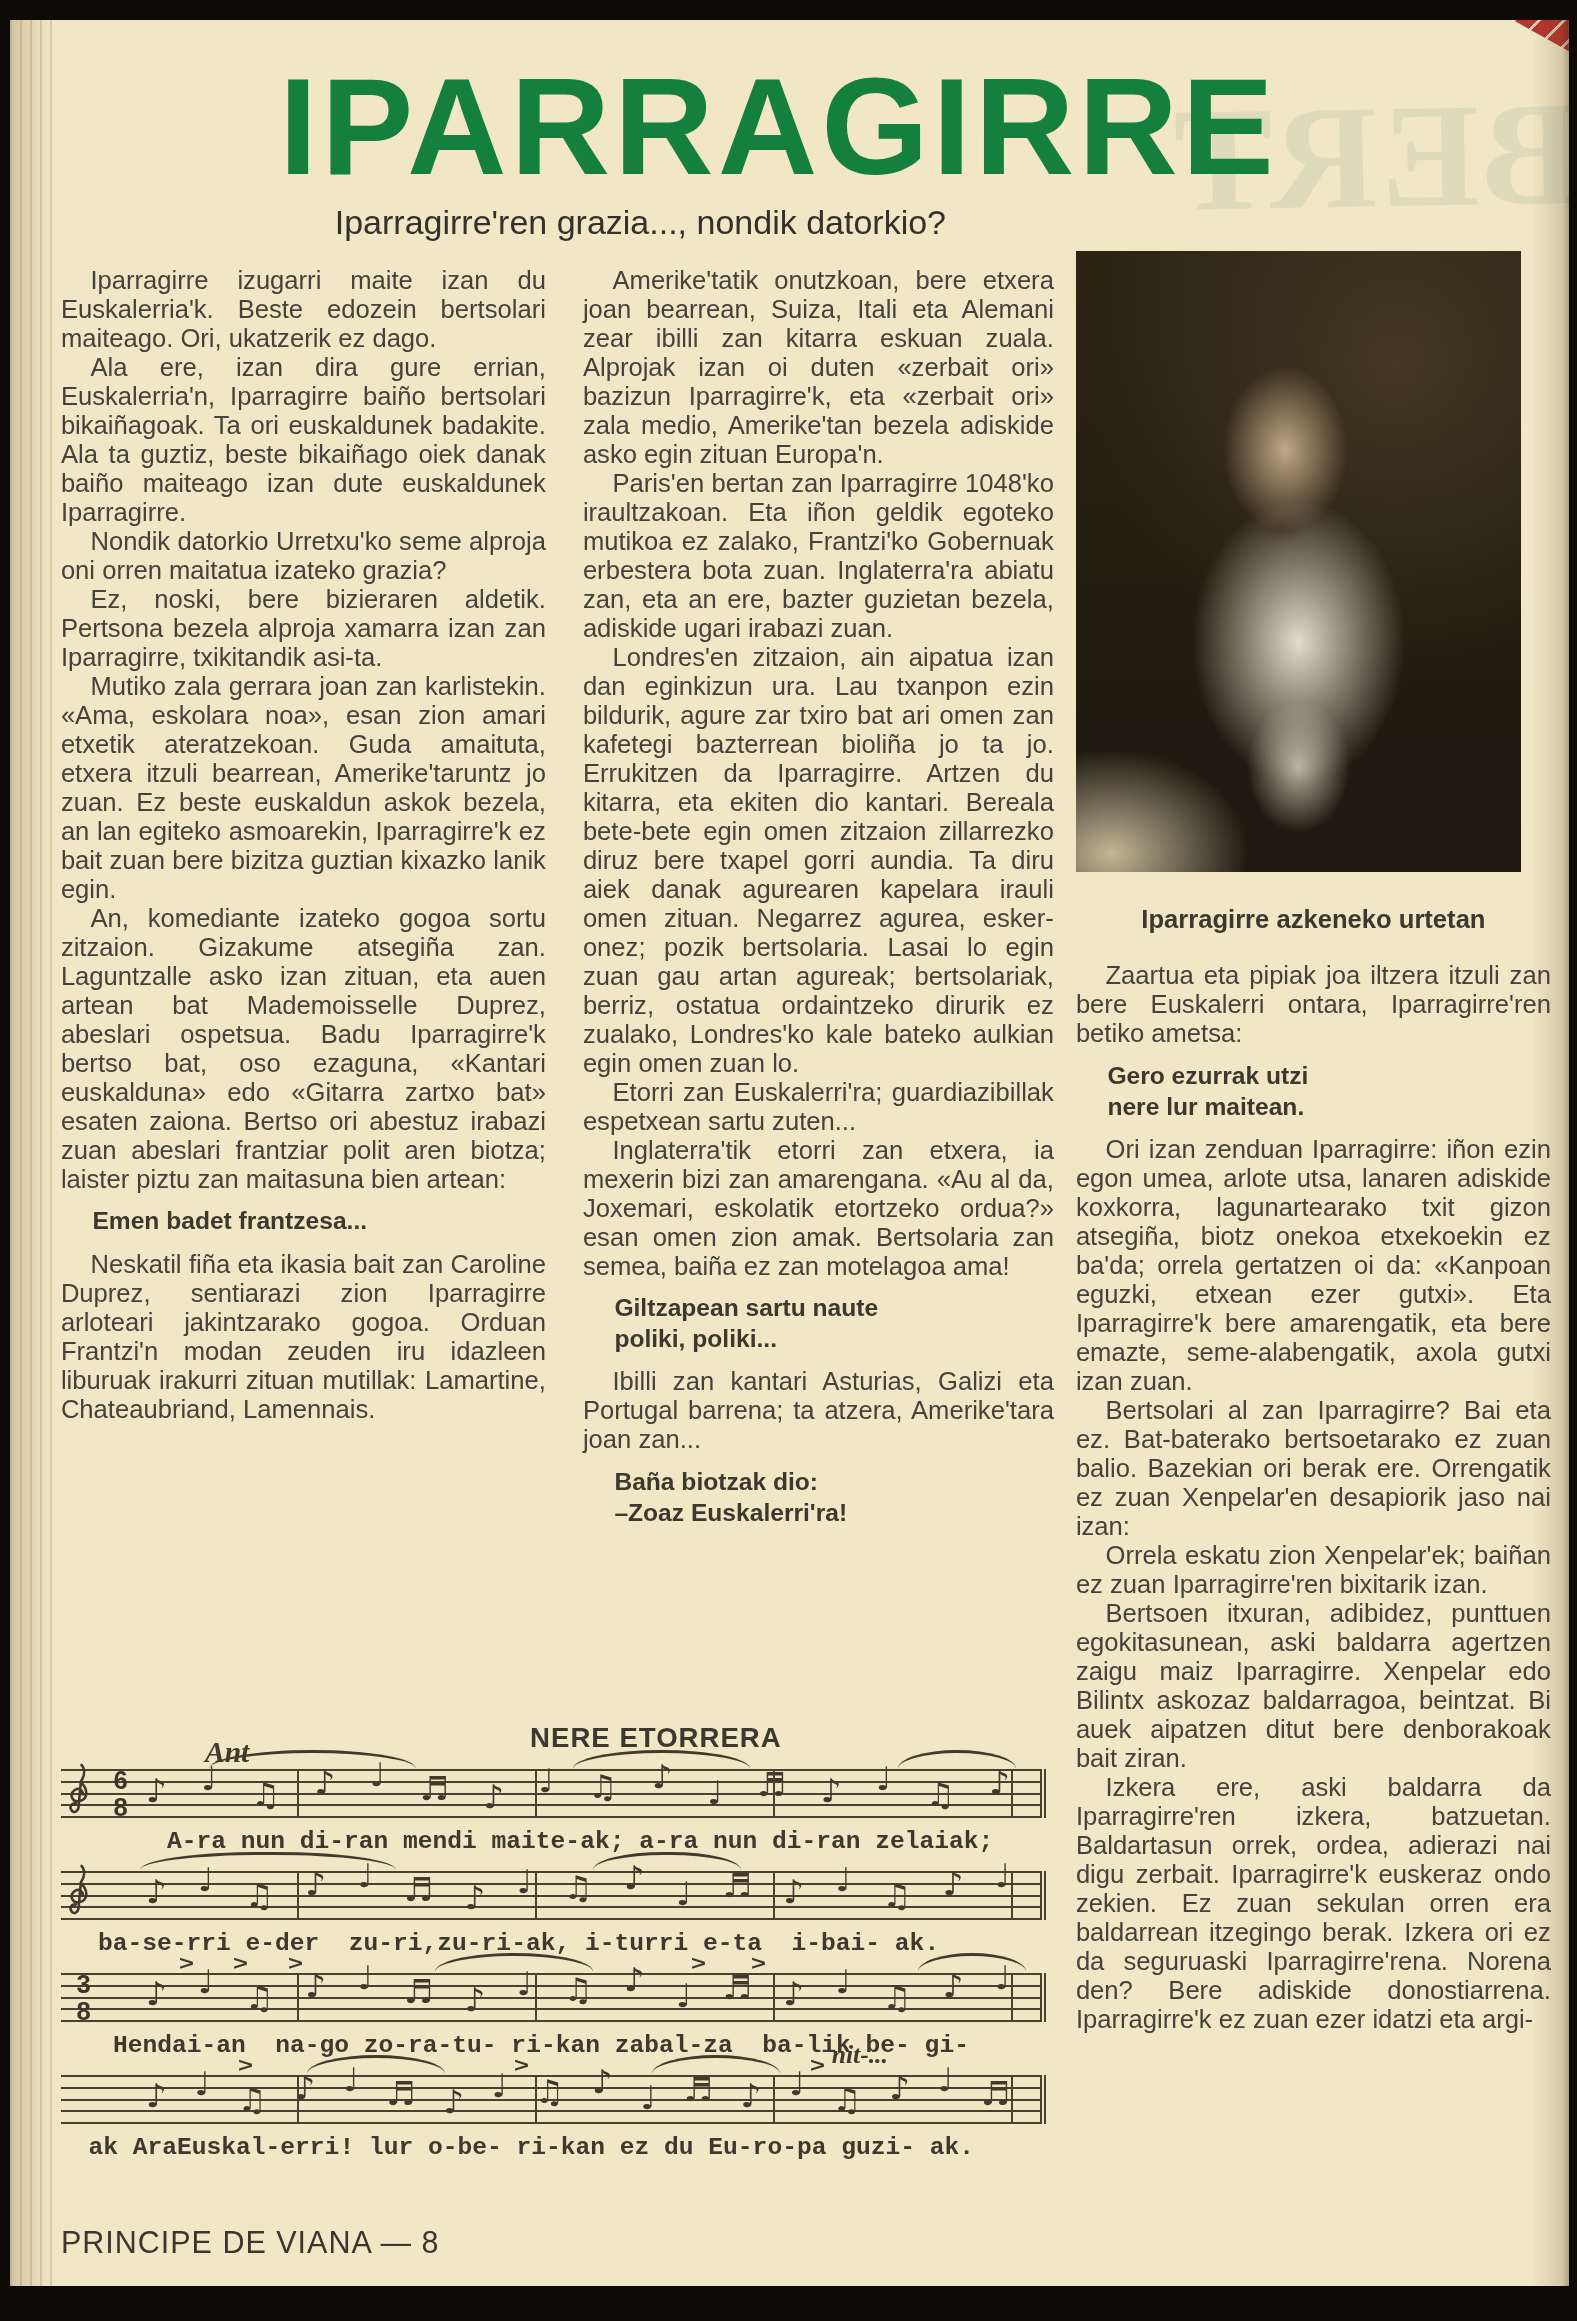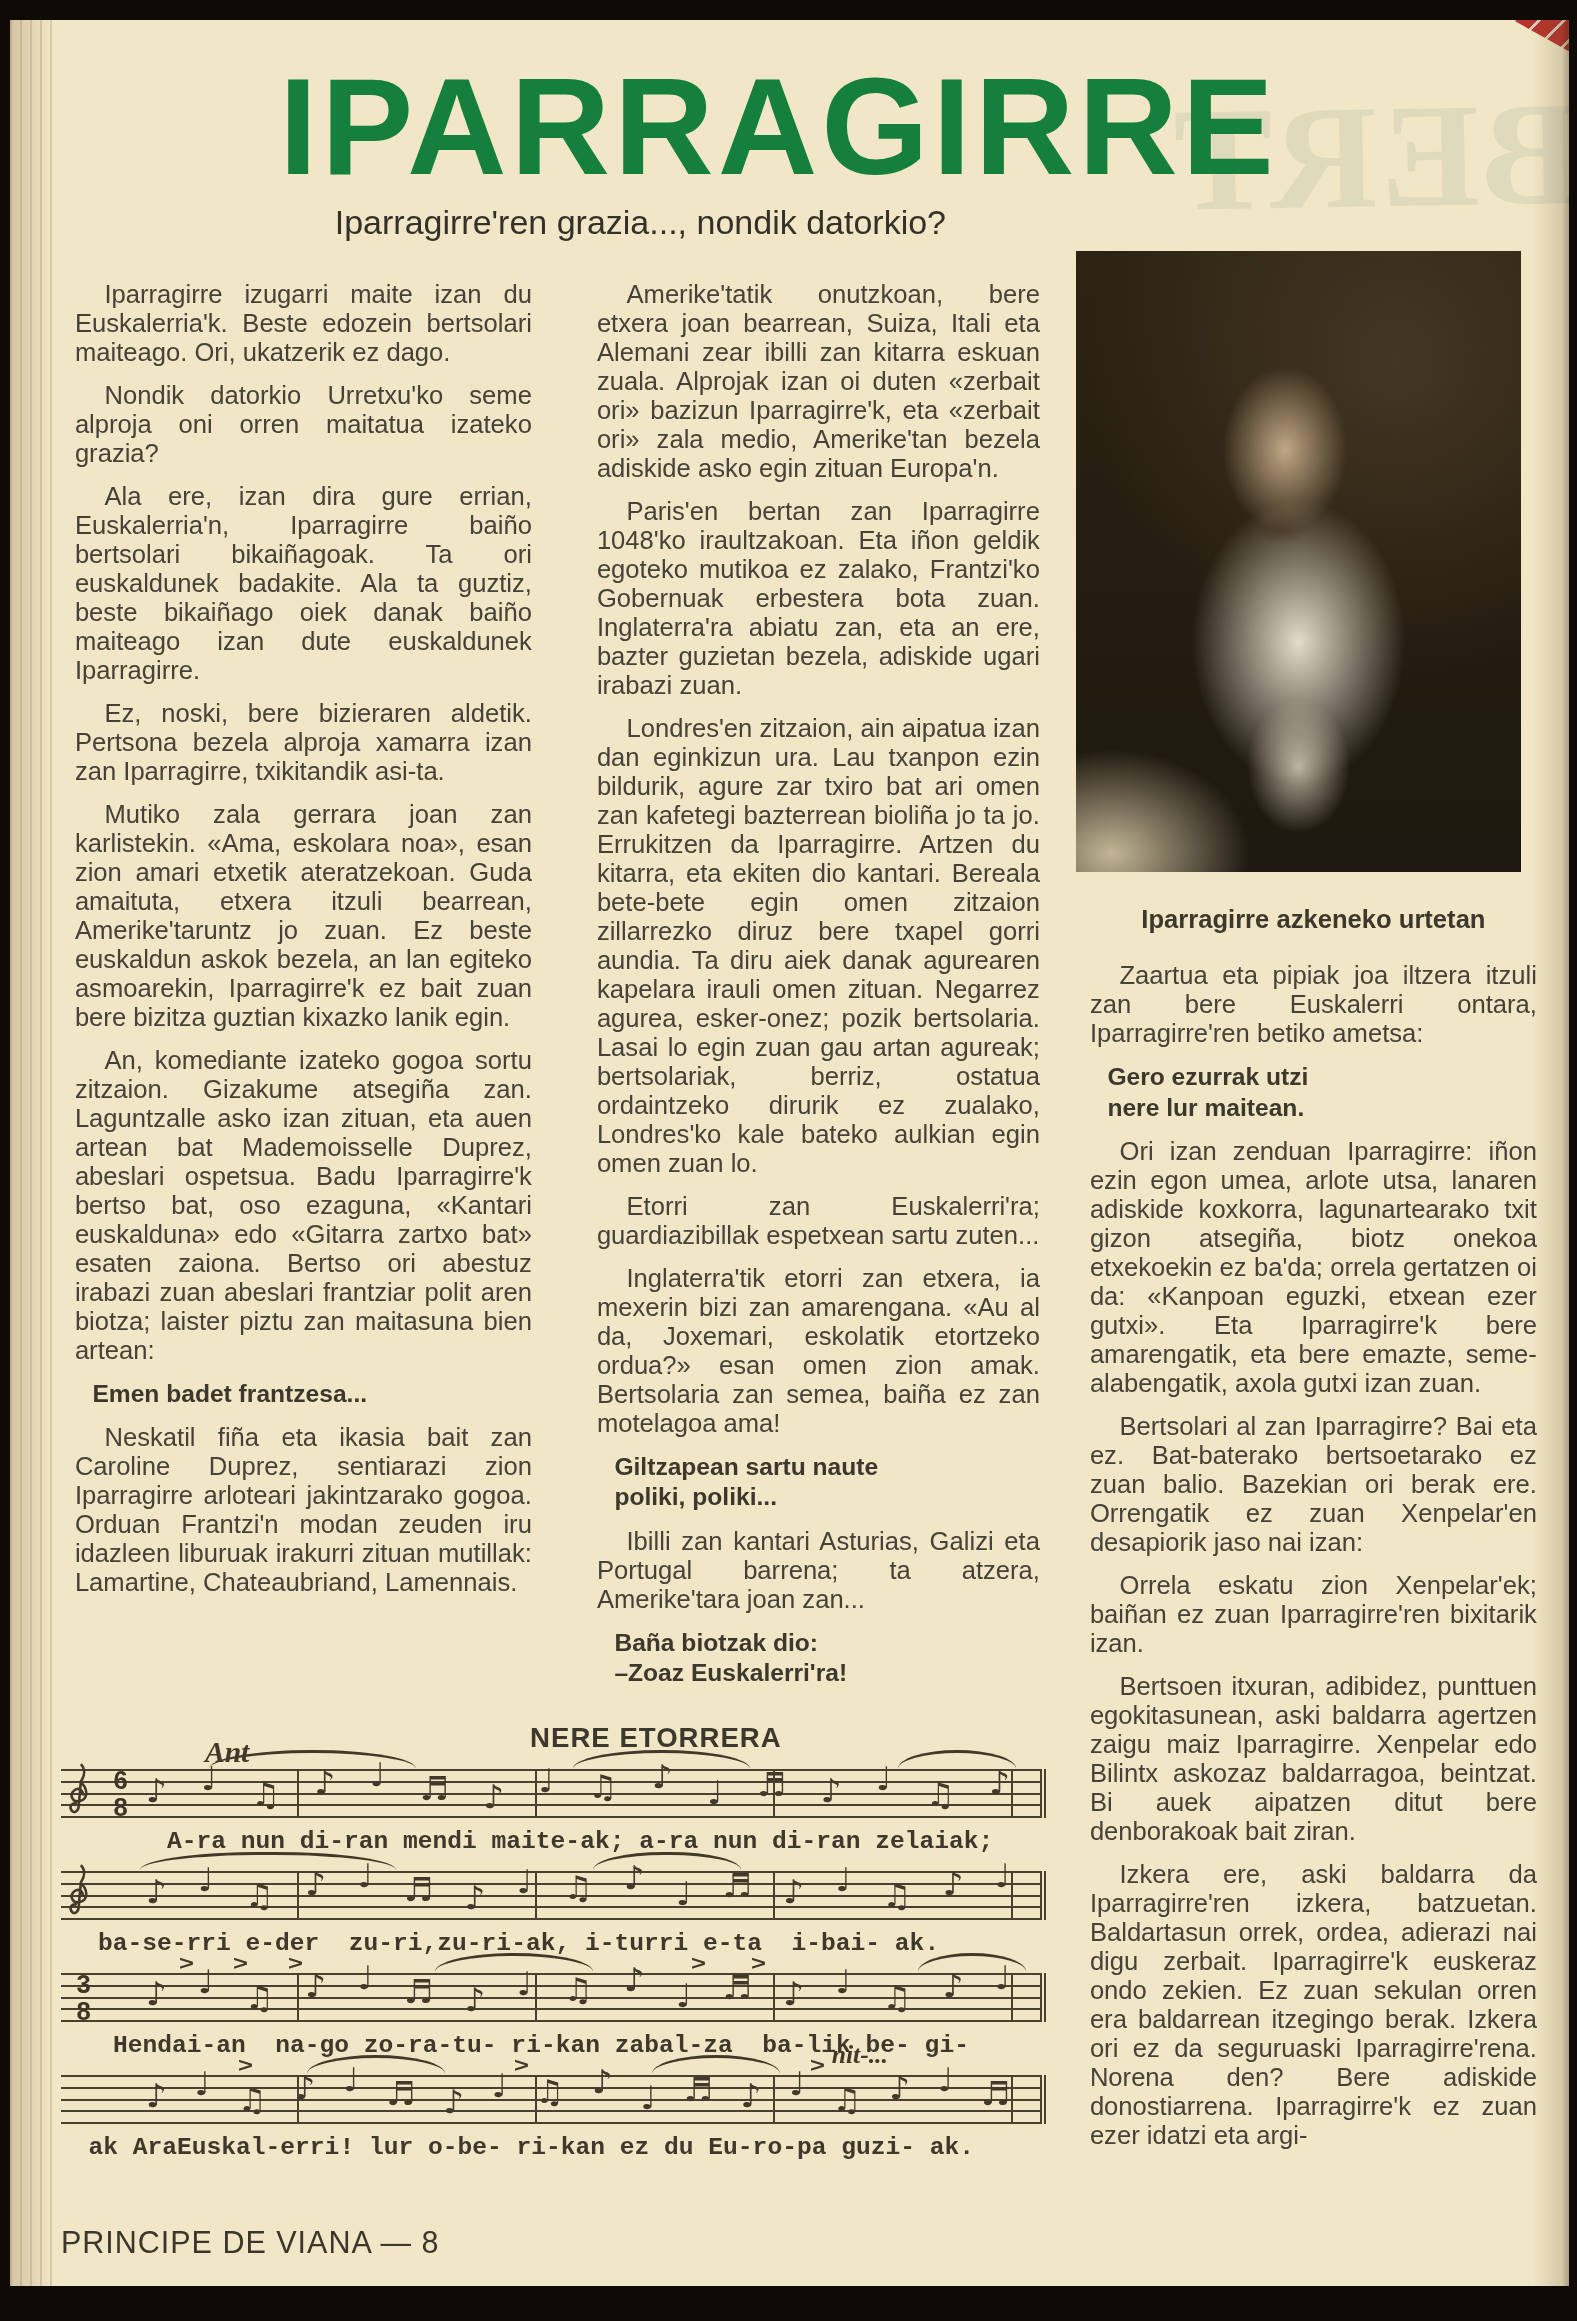--- a/index.html
+++ b/index.html
@@ -42,21 +42,21 @@
   .subtitle{
     position:absolute;top:183px;left:148px;width:965px;text-align:center;margin:0;
     font-size:34px;font-weight:normal;color:#34312a;
   }
   .col{
     position:absolute;font-size:25.6px;line-height:29px;color:#46423a;
   }
   .col1{left:51px;top:246px;width:485px;}
   .col2{left:573px;top:246px;width:471px;}
   .col3{left:1066px;top:231px;width:475px;}
-  .p{margin:14px;text-align:justify;text-indent:29.6px;}
+  .p{margin:0;text-align:justify;text-indent:29.6px;}
   .verse{
     font-weight:700;white-space:pre-line;margin:12.8px 0 12.8px 31.5px;
     font-size:24.6px;line-height:30.5px;color:#3d382d;
   }
   .photo{
     width:445px;height:621px;
     background:
       radial-gradient(89px 118px at 47% 32%,rgba(201,174,140,.95),rgba(201,174,140,0) 70%),
       radial-gradient(39px 25.6px at 46% 44%,rgba(70,52,32,.85),rgba(70,52,32,0) 75%),
       radial-gradient(148px 197px at 50% 63%,rgba(233,226,209,.97),rgba(233,226,209,0) 72%),
@@ -125,22 +125,22 @@
 
   <div class="edge-left"></div>
   <div class="ghost">BERT</div>
   <div class="corner-red"></div>
 
   <h1 class="title">IPARRAGIRRE</h1>
   <h2 class="subtitle">Iparragirre'ren grazia..., nondik datorkio?</h2>
 
   <div class="col col1">
     <p class="p">Iparragirre izugarri maite izan du Euskalerria'k. Beste edozein bertsolari maiteago. Ori, ukatzerik ez dago.</p>
+    <p class="p">Ala ere, izan dira gure errian, Euskalerria'n, Iparragirre baiño bertsolari bikaiñagoak. Ta ori euskaldunek badakite. Ala ta guztiz, beste bikaiñago oiek danak baiño maiteago izan dute euskaldunek Iparragirre.</p>
     <p class="p">Nondik datorkio Urretxu'ko seme alproja oni orren maitatua izateko grazia?</p>
-    <p class="p">Ala ere, izan dira gure errian, Euskalerria'n, Iparragirre baiño bertsolari bikaiñagoak. Ta ori euskaldunek badakite. Ala ta guztiz, beste bikaiñago oiek danak baiño maiteago izan dute euskaldunek Iparragirre.</p>
     <p class="p">Ez, noski, bere bizieraren aldetik. Pertsona bezela alproja xamarra izan zan Iparragirre, txikitandik asi-ta.</p>
     <p class="p">Mutiko zala gerrara joan zan karlistekin. «Ama, eskolara noa», esan zion amari etxetik ateratzekoan. Guda amaituta, etxera itzuli bearrean, Amerike'taruntz jo zuan. Ez beste euskaldun askok bezela, an lan egiteko asmoarekin, Iparragirre'k ez bait zuan bere bizitza guztian kixazko lanik egin.</p>
     <p class="p">An, komediante izateko gogoa sortu zitzaion. Gizakume atsegiña zan. Laguntzalle asko izan zituan, eta auen artean bat Mademoisselle Duprez, abeslari ospetsua. Badu Iparragirre'k bertso bat, oso ezaguna, «Kantari euskalduna» edo «Gitarra zartxo bat» esaten zaiona. Bertso ori abestuz irabazi zuan abeslari frantziar polit aren biotza; laister piztu zan maitasuna bien artean:</p>
     <p class="verse">Emen badet frantzesa...</p>
     <p class="p">Neskatil fiña eta ikasia bait zan Caroline Duprez, sentiarazi zion Iparragirre arloteari jakintzarako gogoa. Orduan Frantzi'n modan zeuden iru idazleen liburuak irakurri zituan mutillak: Lamartine, Chateaubriand, Lamennais.</p>
   </div>
 
   <div class="col col2">
     <p class="p">Amerike'tatik onutzkoan, bere etxera joan bearrean, Suiza, Itali eta Alemani zear ibilli zan kitarra eskuan zuala. Alprojak izan oi duten «zerbait ori» bazizun Iparragirre'k, eta «zerbait ori» zala medio, Amerike'tan bezela adiskide asko egin zituan Europa'n.</p>
     <p class="p">Paris'en bertan zan Iparragirre 1048'ko iraultzakoan. Eta iñon geldik egoteko mutikoa ez zalako, Frantzi'ko Gobernuak erbestera bota zuan. Inglaterra'ra abiatu zan, eta an ere, bazter guzietan bezela, adiskide ugari irabazi zuan.</p>

